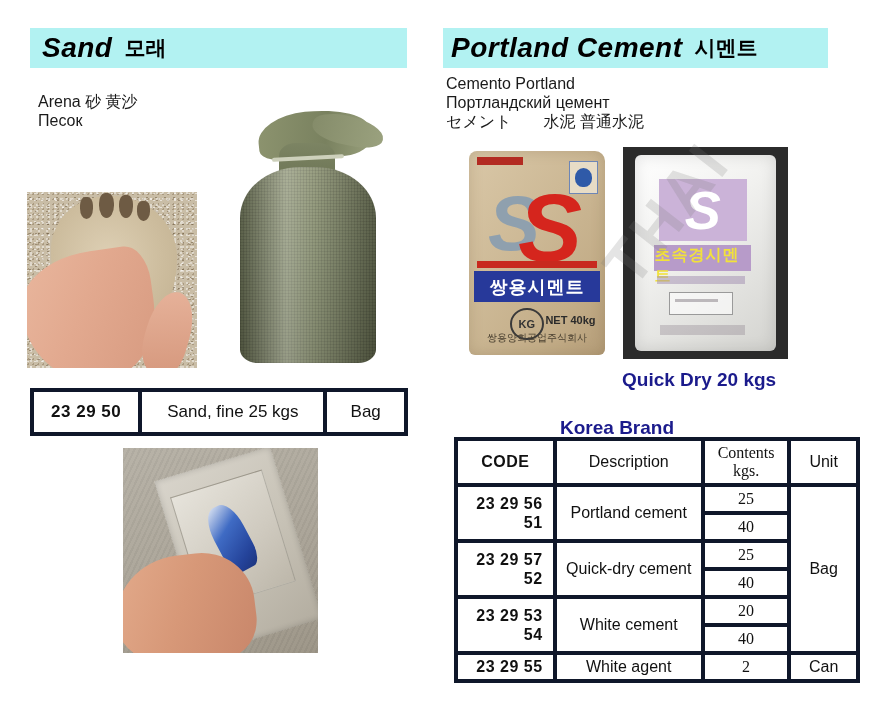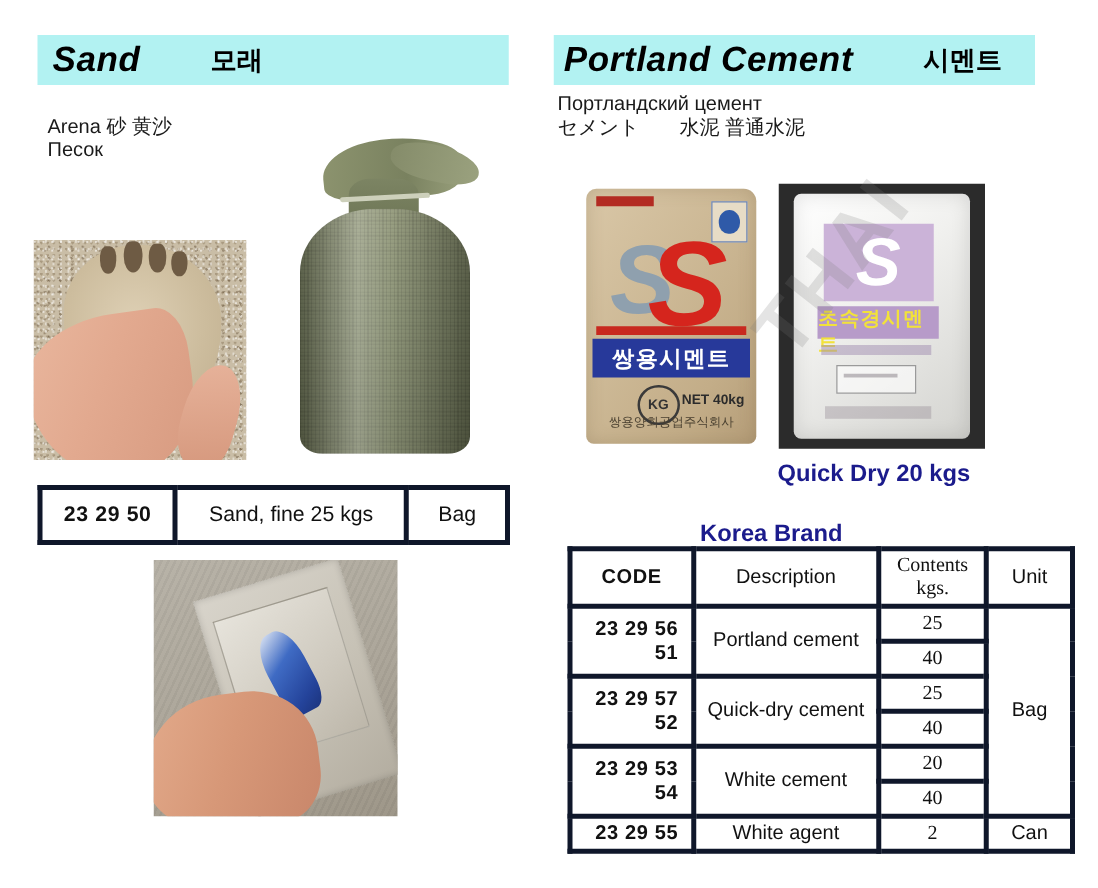--- a/index.html
+++ b/index.html
@@ -20,21 +20,20 @@
     inset: 0;
   }
 
   
   .title-bar {
     position: absolute;
     background: #b2f2f2;
     display: flex;
     align-items: center;
     white-space: nowrap;
-    gap: 44px;
   }
   .title-en {
     font-weight: bold;
     font-style: italic;
     font-size: 28px;
     letter-spacing: 0.5px;
     color: #000;
   }
   .title-ko {
     font-weight: bold;
@@ -478,20 +477,21 @@
     <div class="trowel-handle"></div>
     <div class="hand-plaster"></div>
   </div>
 
   <div class="title-bar" style="left:443px; top:28px; width:377px; height:40px; padding-left:8px;">
     <span class="title-en">Portland Cement</span>
     <span class="title-ko">시멘트</span>
   </div>
 
   <div class="subtitles" style="left:446px; top:74px;">
+    <div>Cemento Portland</div>
     <div>Портландский цемент</div>
     <div>セメント　　水泥  普通水泥</div>
   </div>
 
   <div class="photo cement1" style="left:463px; top:147px; width:148px; height:212px;">
     <div class="c1-bag">
       <div class="c1-topstripe"></div>
       <div class="c1-badge"></div>
       <div class="c1-s-gray">S</div>
       <div class="c1-s-red">S</div>

